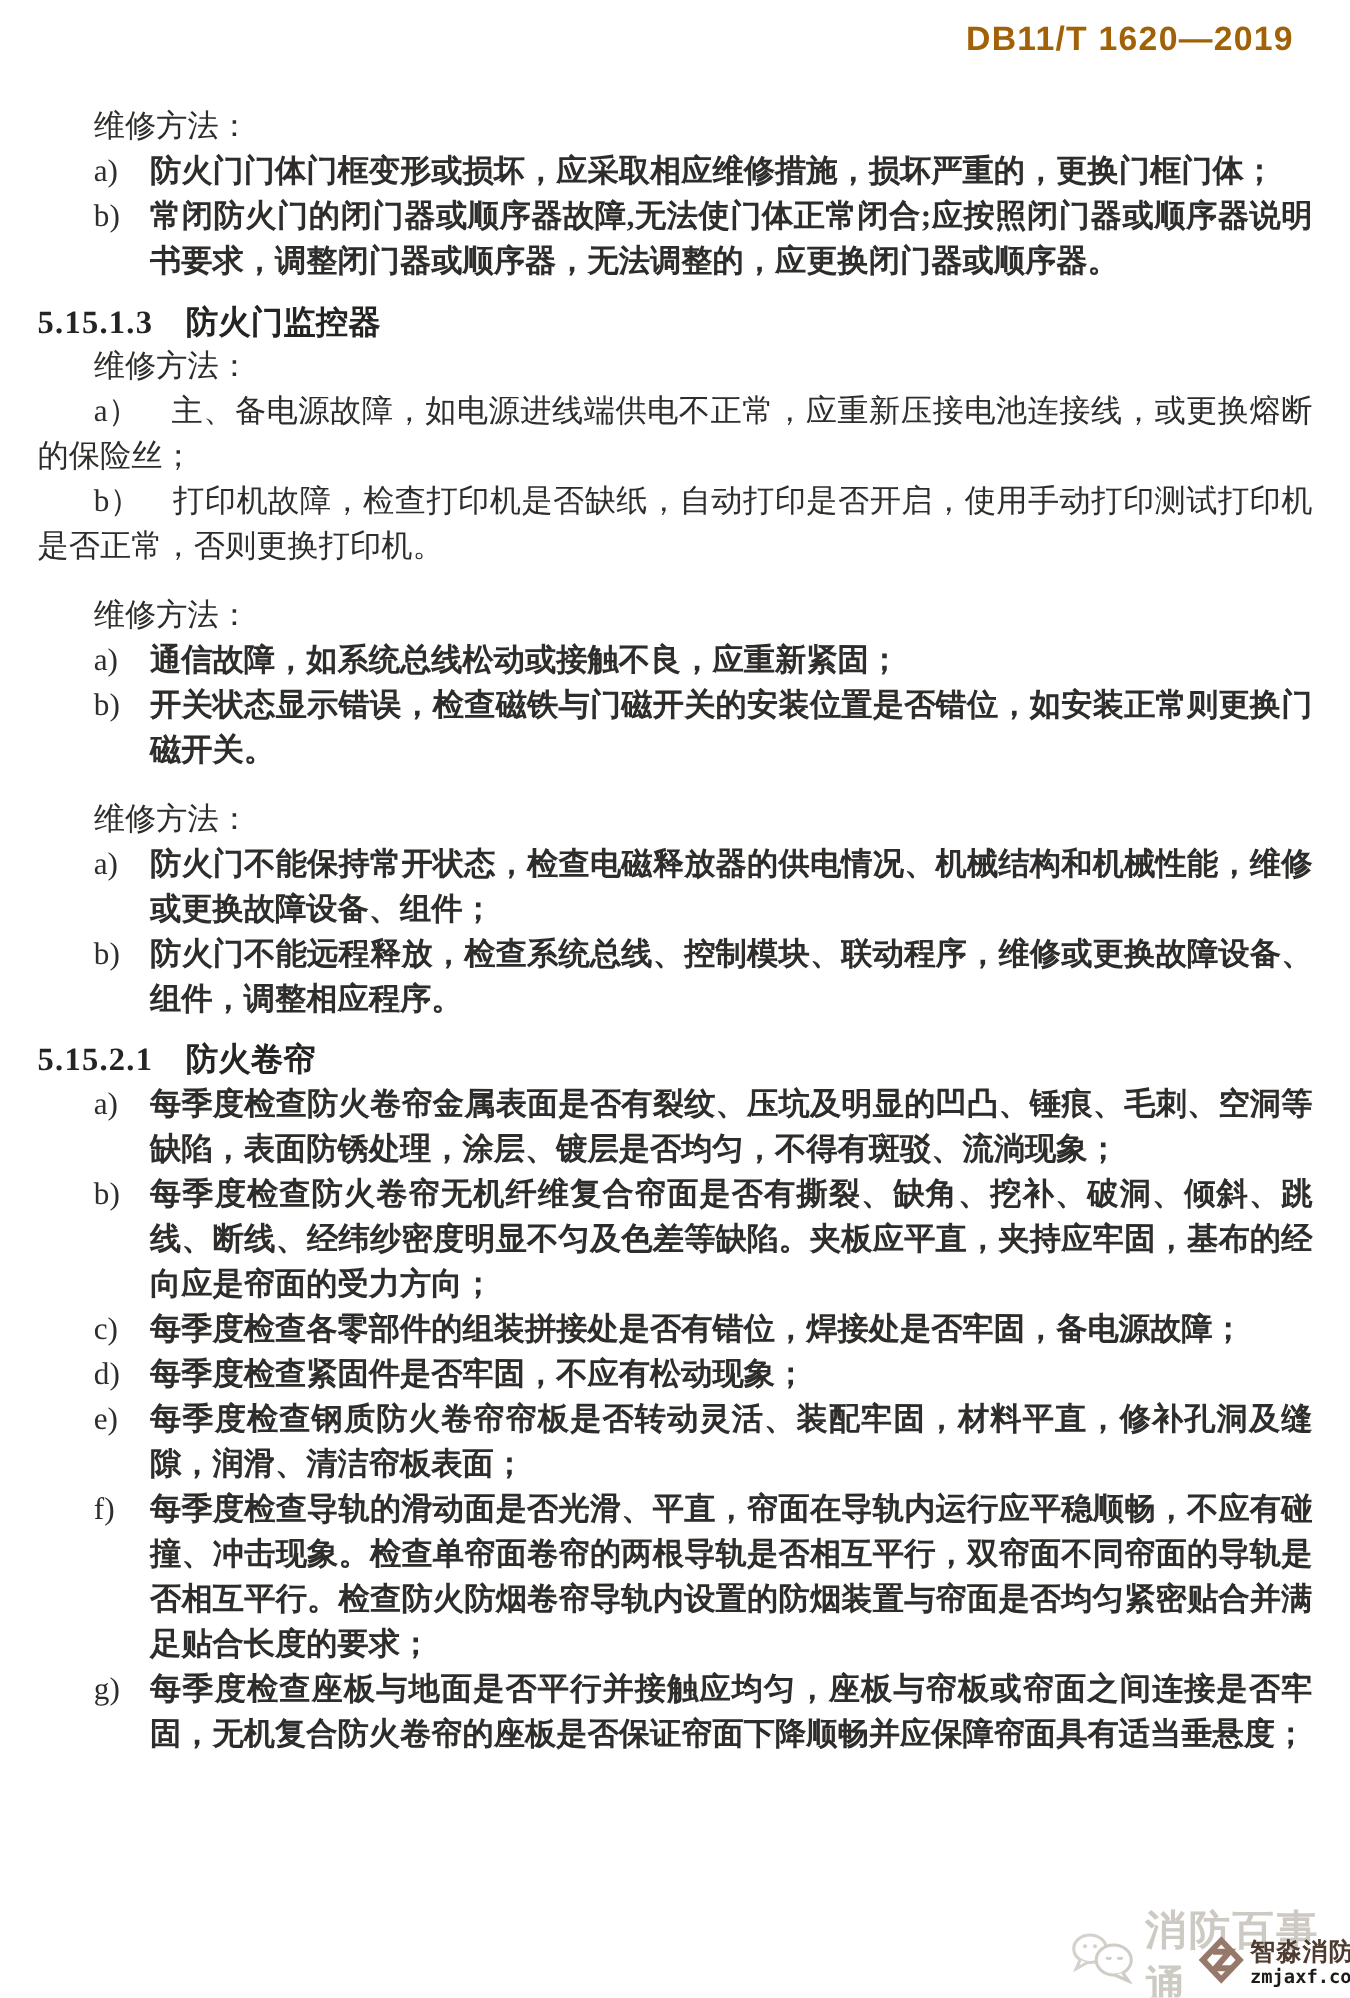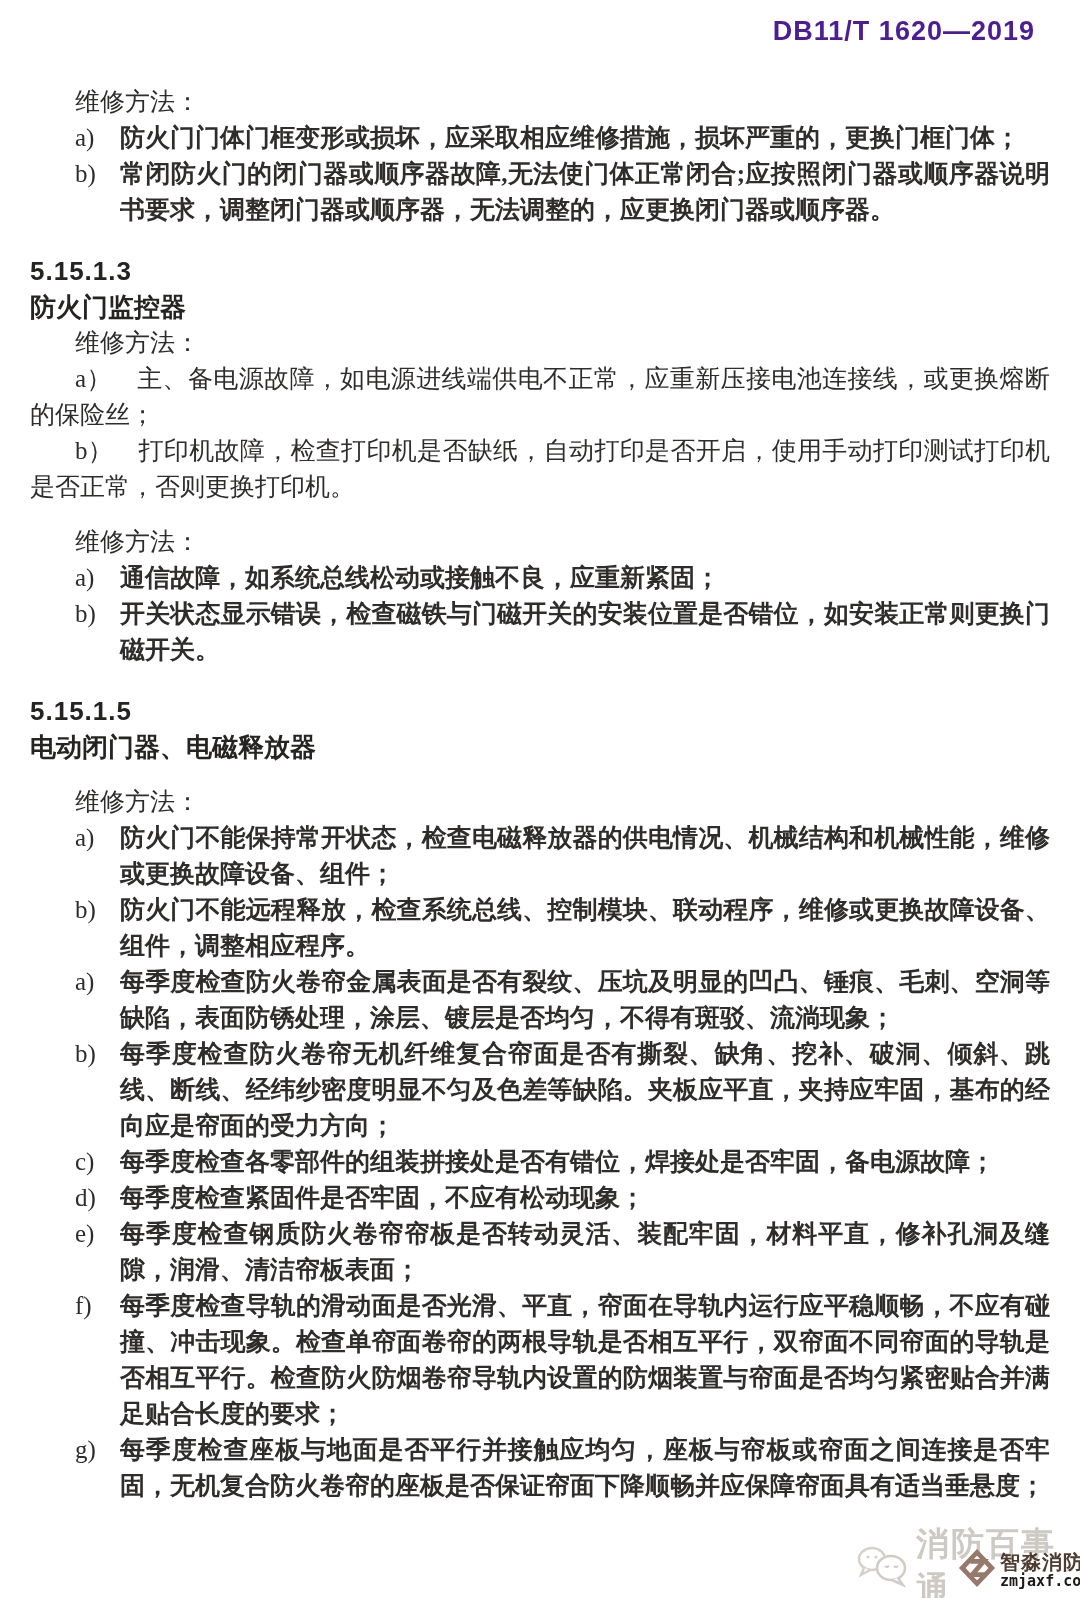--- a/index.html
+++ b/index.html
@@ -17,21 +17,21 @@
     box-sizing:border-box;
   }
   .doc-header {
     text-align:right;
     padding-right:15px;
     font-family:"Liberation Sans","DejaVu Sans",sans-serif;
     font-weight:600;
     font-size:27px;
     line-height:30px;
     letter-spacing:1px;
-    color:#4c1d95;
+    color:#a16207;
   }
   .lead {
     margin:19px 0 0 45px;
     font-size:25px;
     line-height:36px;
   }
   .lead.first { margin-top:38px; }
   .li {
     display:flex;
     margin-left:45px;
@@ -42,27 +42,26 @@
   .tx { flex:1; text-align:justify;font-weight:bold; }
   .para-block p {
     margin:0;
     font-size:25px;
     line-height:36px;
     text-indent:45px;
     text-align:justify;
   }
   .hsec {
     display:flex;
-    margin:25px 0 0 0;
-    font-family:Liberation Sans, sans-serif;
+    margin:12px 0 0 0;
+    font-family:Liberation Serif, serif;
     font-weight:bold;
     font-size:26px;
     line-height:36px;
     color:#252422;
-    flex-direction:column;
   }
   .hnum { margin-right:26px; letter-spacing:1px; }
 
   
   .wm {
     position:absolute;
     top:1522px; left:856px;
     display:flex; align-items:center;
     color:#cdcac4;
   }
@@ -131,36 +130,36 @@
     <div class="li">
       <span class="mk">a)</span>
       <span class="tx">通信故障，如系统总线松动或接触不良，应重新紧固；</span>
     </div>
     <div class="li">
       <span class="mk">b)</span>
       <span class="tx">开关状态显示错误，检查磁铁与门磁开关的安装位置是否错位，如安装正常则更换门磁开关。</span>
     </div>
   </section>
 
+  <section>
+    <p class="lead">维修方法：</p>
+    <div class="li">
+      <span class="mk">a)</span>
+      <span class="tx">防火门不能保持常开状态，检查电磁释放器的供电情况、机械结构和机械性能，维修或更换故障设备、组件；</span>
+    </div>
+    <div class="li">
+      <span class="mk">b)</span>
+      <span class="tx">防火门不能远程释放，检查系统总线、控制模块、联动程序，维修或更换故障设备、组件，调整相应程序。</span>
+    </div>
+  </section>
+
   <div class="hsec">
-    <span class="hnum">5.15.1.5</span>
-    <span class="htitle">电动闭门器、电磁释放器</span>
+    <span class="hnum">5.15.2.1</span>
+    <span class="htitle">防火卷帘</span>
   </div>
-  <section>
-    <p class="lead">维修方法：</p>
-    <div class="li">
-      <span class="mk">a)</span>
-      <span class="tx">防火门不能保持常开状态，检查电磁释放器的供电情况、机械结构和机械性能，维修或更换故障设备、组件；</span>
-    </div>
-    <div class="li">
-      <span class="mk">b)</span>
-      <span class="tx">防火门不能远程释放，检查系统总线、控制模块、联动程序，维修或更换故障设备、组件，调整相应程序。</span>
-    </div>
-  </section>
-
   <section>
     <div class="li">
       <span class="mk">a)</span>
       <span class="tx">每季度检查防火卷帘金属表面是否有裂纹、压坑及明显的凹凸、锤痕、毛刺、空洞等缺陷，表面防锈处理，涂层、镀层是否均匀，不得有斑驳、流淌现象；</span>
     </div>
     <div class="li">
       <span class="mk">b)</span>
       <span class="tx">每季度检查防火卷帘无机纤维复合帘面是否有撕裂、缺角、挖补、破洞、倾斜、跳线、断线、经纬纱密度明显不匀及色差等缺陷。夹板应平直，夹持应牢固，基布的经向应是帘面的受力方向；</span>
     </div>
     <div class="li">

